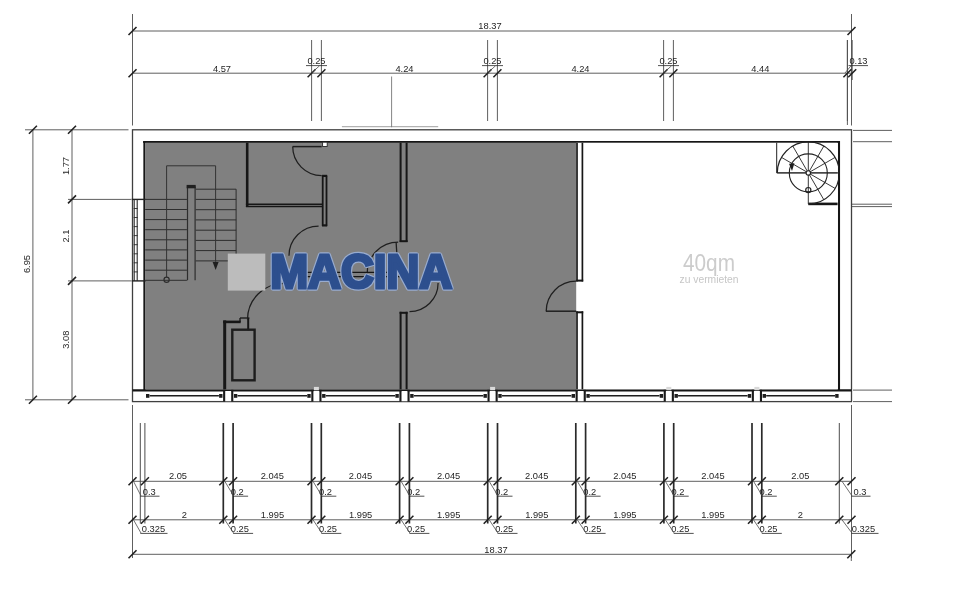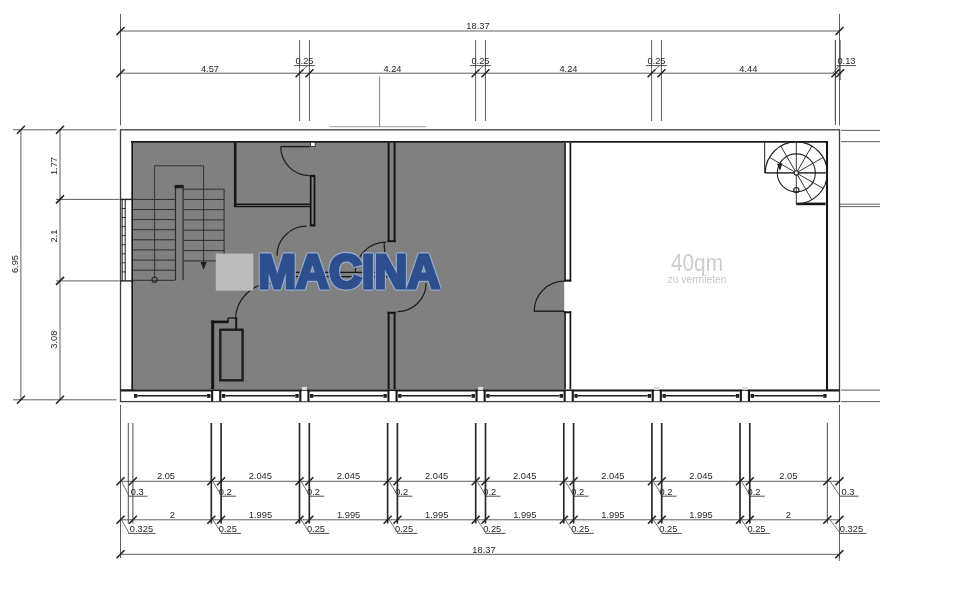--- a/index.html
+++ b/index.html
@@ -1,16 +1,16 @@
 <!DOCTYPE html>
 <html><head><meta charset="utf-8"><title>Grundriss</title>
 <style>
 html,body{margin:0;padding:0;background:#ffffff;}
 body{font-family:"Liberation Sans", sans-serif;}
-.page{position:relative;width:880px;height:593px;overflow:hidden;}
+.page{position:relative;width:880px;height:593px;overflow:hidden;padding-left:12px;}
 </style></head>
 <body>
 <div class="page">
 <svg xmlns="http://www.w3.org/2000/svg" width="960" height="593" viewBox="0 0 960 593">
 
 <rect x="0.0" y="0.0" width="960.0" height="593.0" fill="#ffffff"></rect>
 
 <g>
 <line x1="120.5" y1="14.0" x2="120.5" y2="125.5" stroke="#4d4d4d" stroke-width="0.9" stroke-linecap="butt"></line>
 <line x1="839.5" y1="14.0" x2="839.5" y2="125.5" stroke="#4d4d4d" stroke-width="0.9" stroke-linecap="butt"></line>

